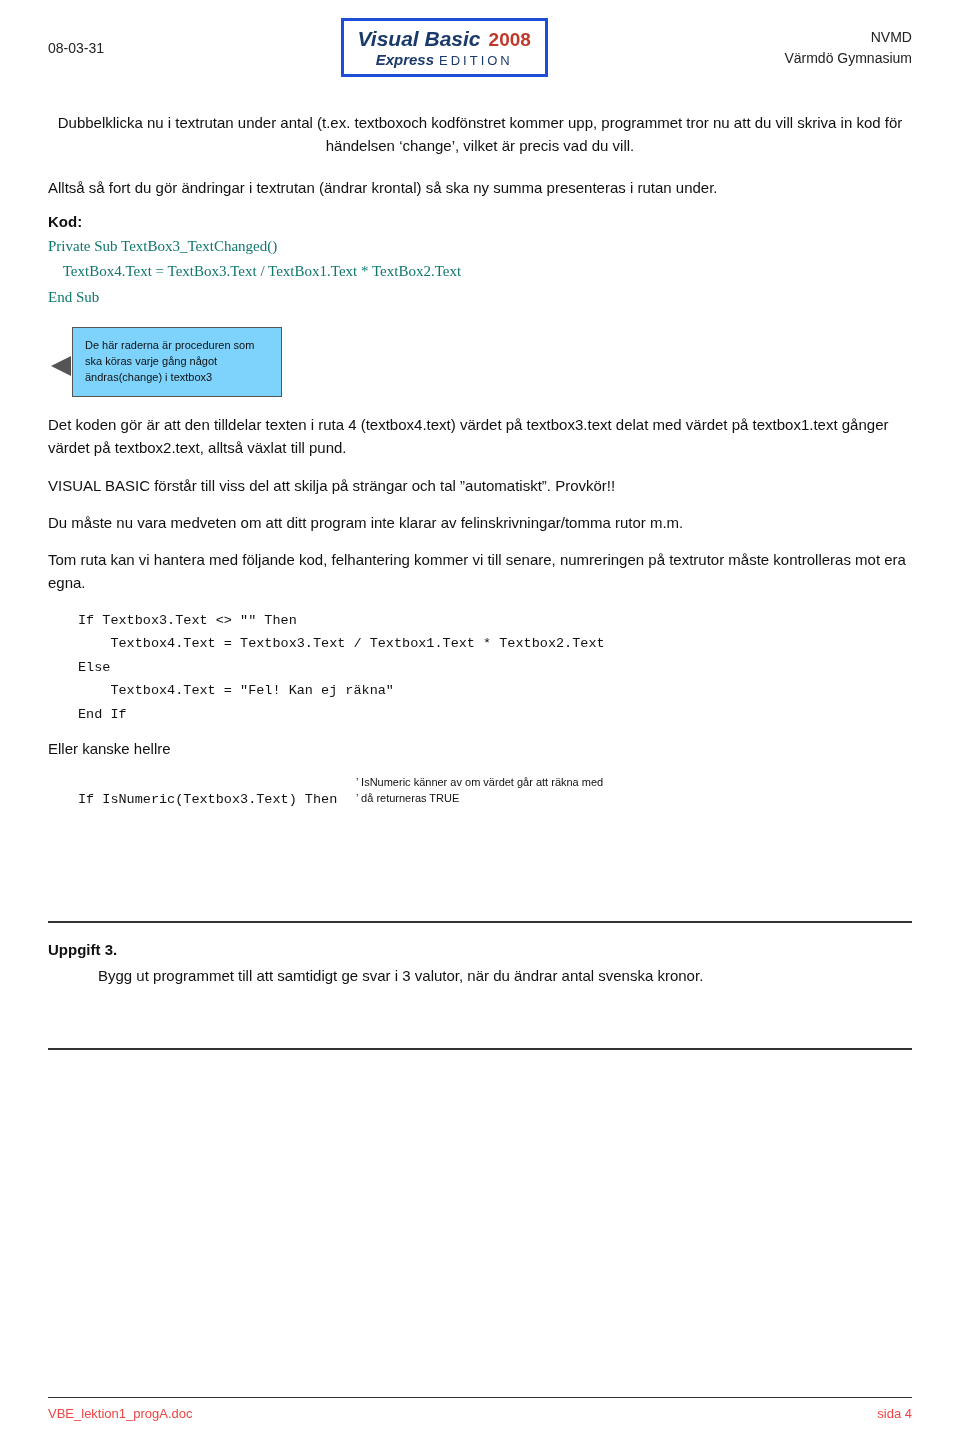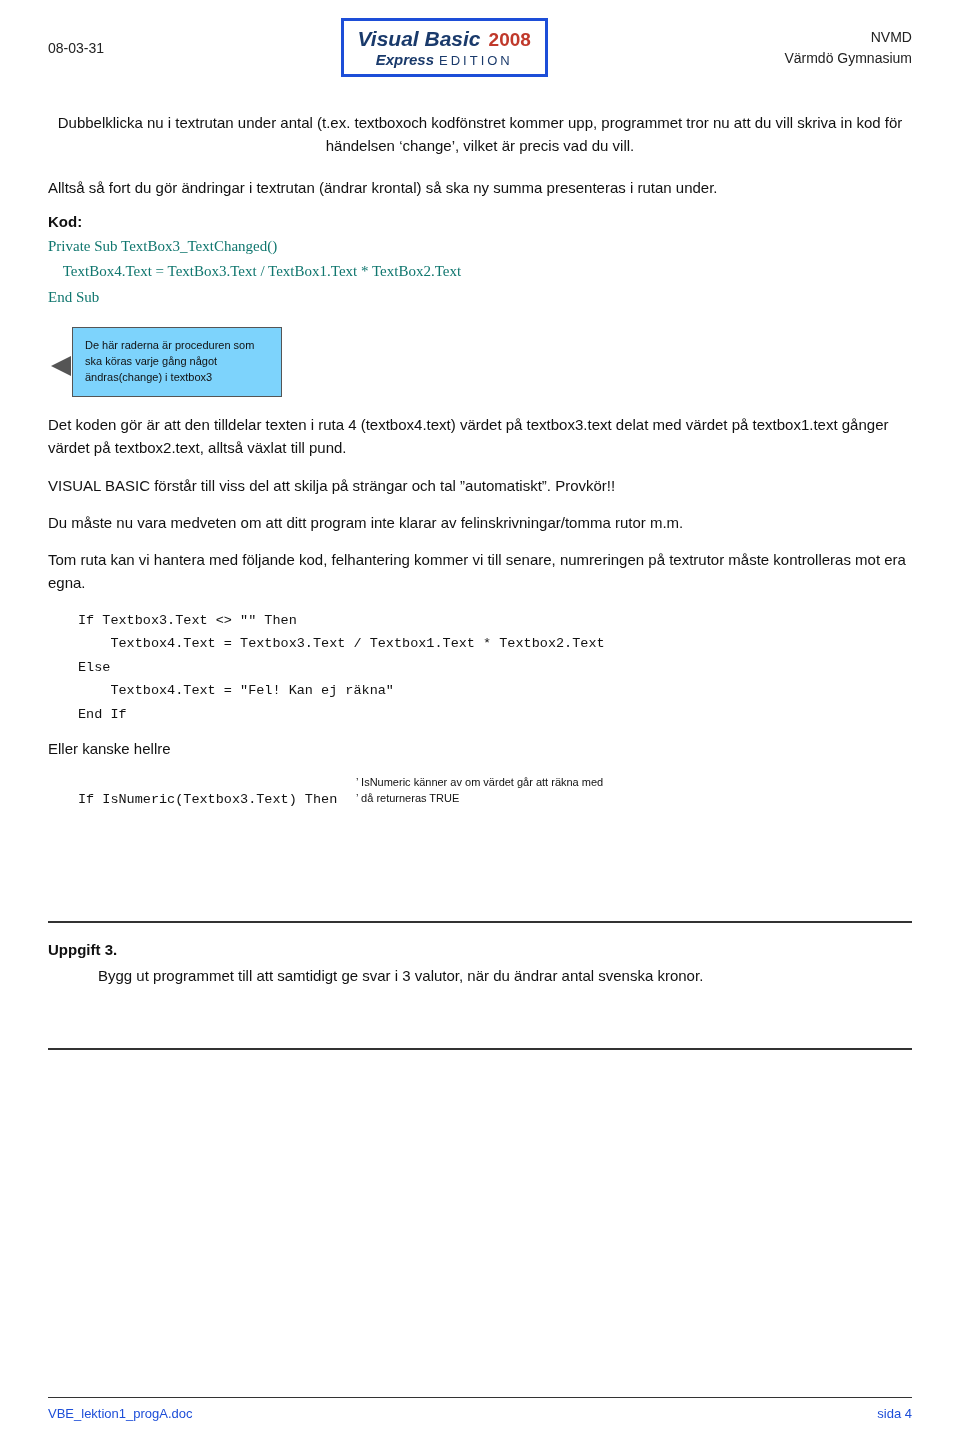--- a/index.html
+++ b/index.html
@@ -135,21 +135,21 @@
     }
 
     .footer {
       position: absolute;
       bottom: 28px;
       left: 48px;
       right: 48px;
       display: flex;
       justify-content: space-between;
       font-size: 13px;
-      color: #1d4ed8;
+      color: #ef4444;
       border-top: 1.5px solid #333;
       padding-top: 8px;
     }
 
     .uppgift-section {
       margin-top: 18px;
     }
     .uppgift-title {
       font-size: 15px;
       font-weight: bold;

